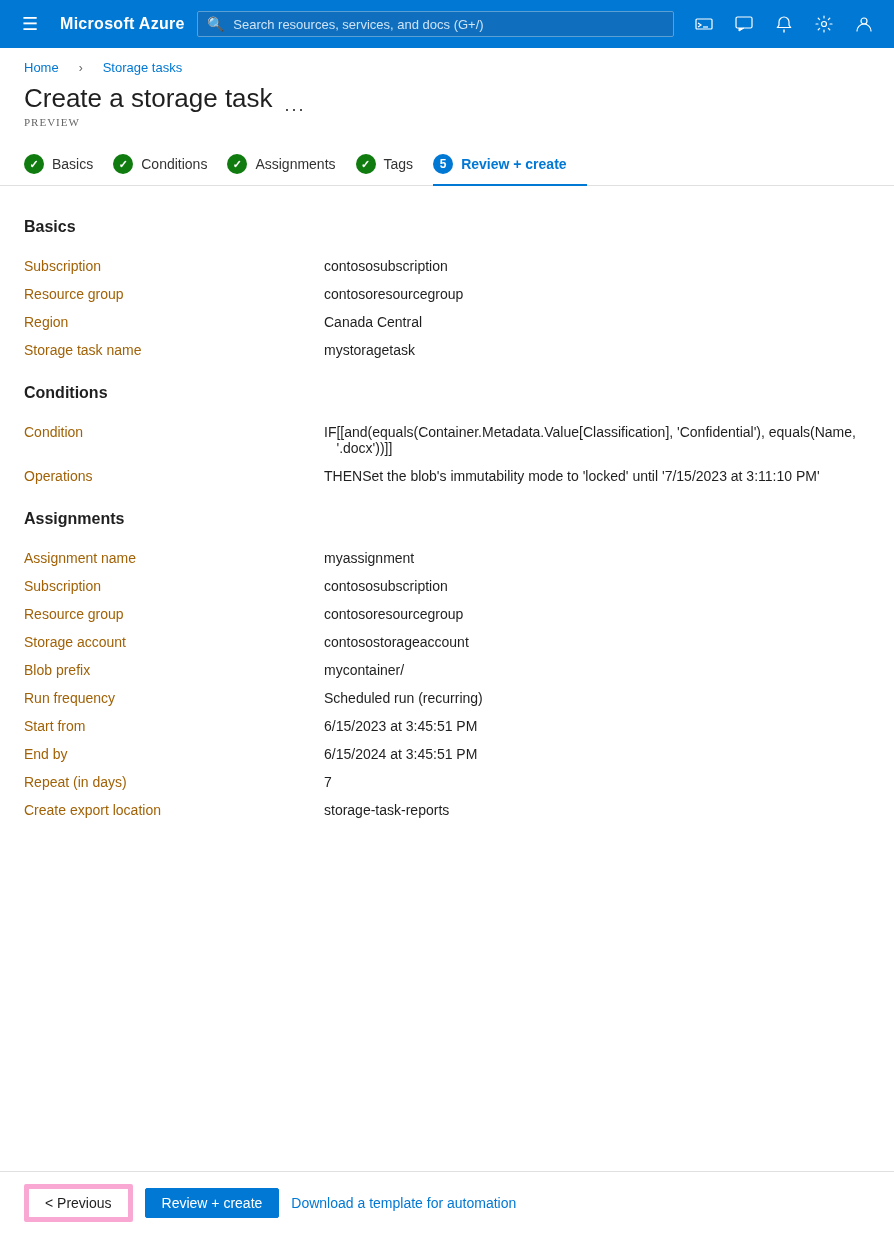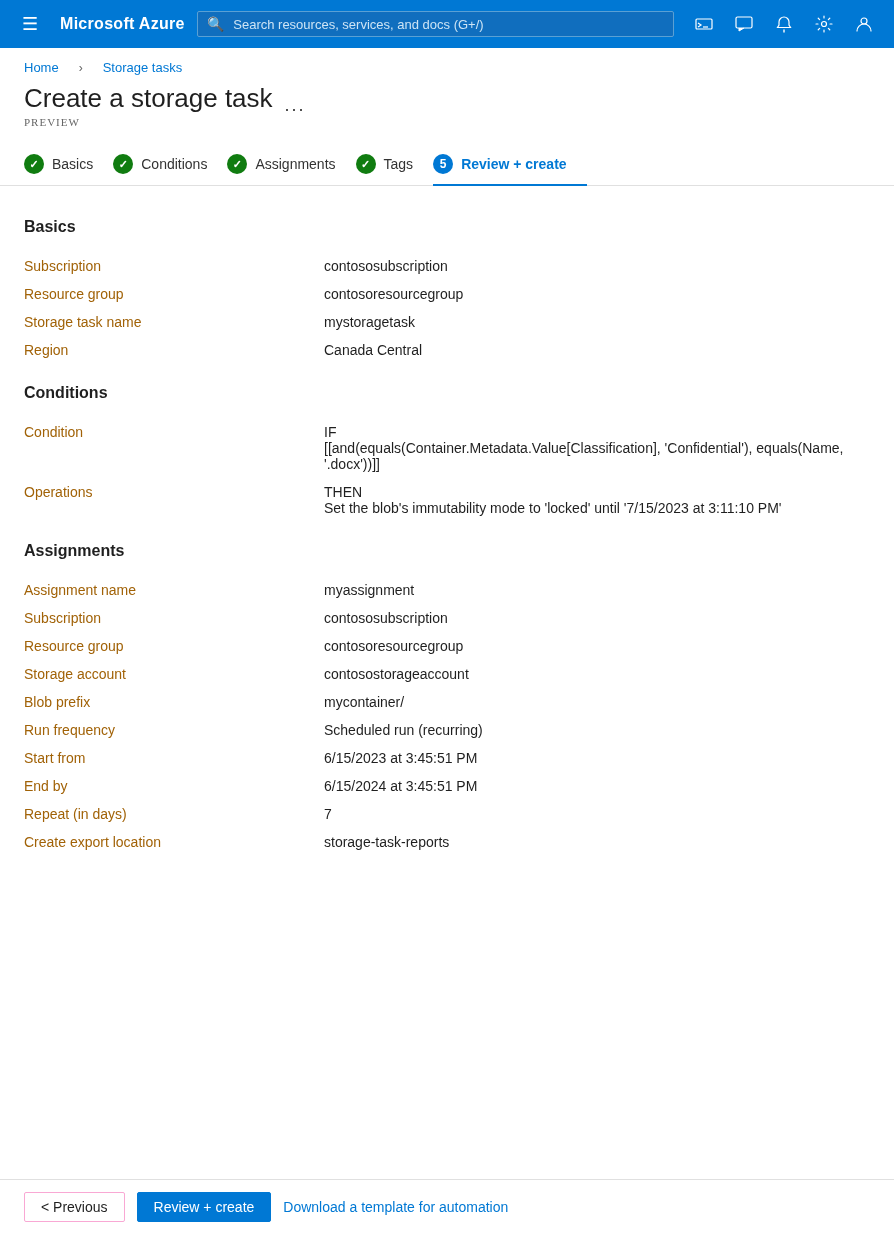--- a/index.html
+++ b/index.html
@@ -147,21 +147,21 @@
       right: 0;
       background: #fff;
       border-top: 1px solid #e0e0e0;
       padding: 12px 24px;
       display: flex;
       align-items: center;
       gap: 12px;
     }
     .btn-prev {
       background: #fff;
-      border: 1px solid #f9a8d4;
+      border: 5px solid #f9a8d4;
       color: #1f1f1f;
       padding: 6px 16px;
       font-size: 14px;
       cursor: pointer;
       border-radius: 2px;
     }
     .btn-create {
       background: #0078d4;
       border: 1px solid #0078d4;
       color: #fff;
@@ -174,21 +174,21 @@
       background: none;
       border: none;
       color: #0078d4;
       font-size: 14px;
       cursor: pointer;
       text-decoration: none;
     }
 
     .multi-line-value {
       display: flex;
-      flex-direction: column;
+      flex-direction: row;
     }
   </style>
 </head>
 <body>
 
 <div class="topbar">
   <button class="topbar-menu-icon topbar-icon-btn">☰</button>
   <span class="topbar-logo">Microsoft Azure</span>
   <div class="topbar-search">
     <span class="topbar-search-icon">🔍</span>
@@ -270,26 +270,26 @@
 
   <div class="field-row">
     <div class="field-label">Subscription</div>
     <div class="field-value">contososubscription</div>
   </div>
   <div class="field-row">
     <div class="field-label">Resource group</div>
     <div class="field-value">contosoresourcegroup</div>
   </div>
   <div class="field-row">
+    <div class="field-label">Region</div>
+    <div class="field-value">Canada Central</div>
+  </div>
+  <div class="field-row">
     <div class="field-label">Storage task name</div>
     <div class="field-value">mystoragetask</div>
-  </div>
-  <div class="field-row">
-    <div class="field-label">Region</div>
-    <div class="field-value">Canada Central</div>
   </div>
 
   <div class="section-divider">
     <div class="section-title">Conditions</div>
   </div>
 
   <div class="field-row">
     <div class="field-label">Condition</div>
     <div class="field-value multi-line-value">
       <span>IF</span>

